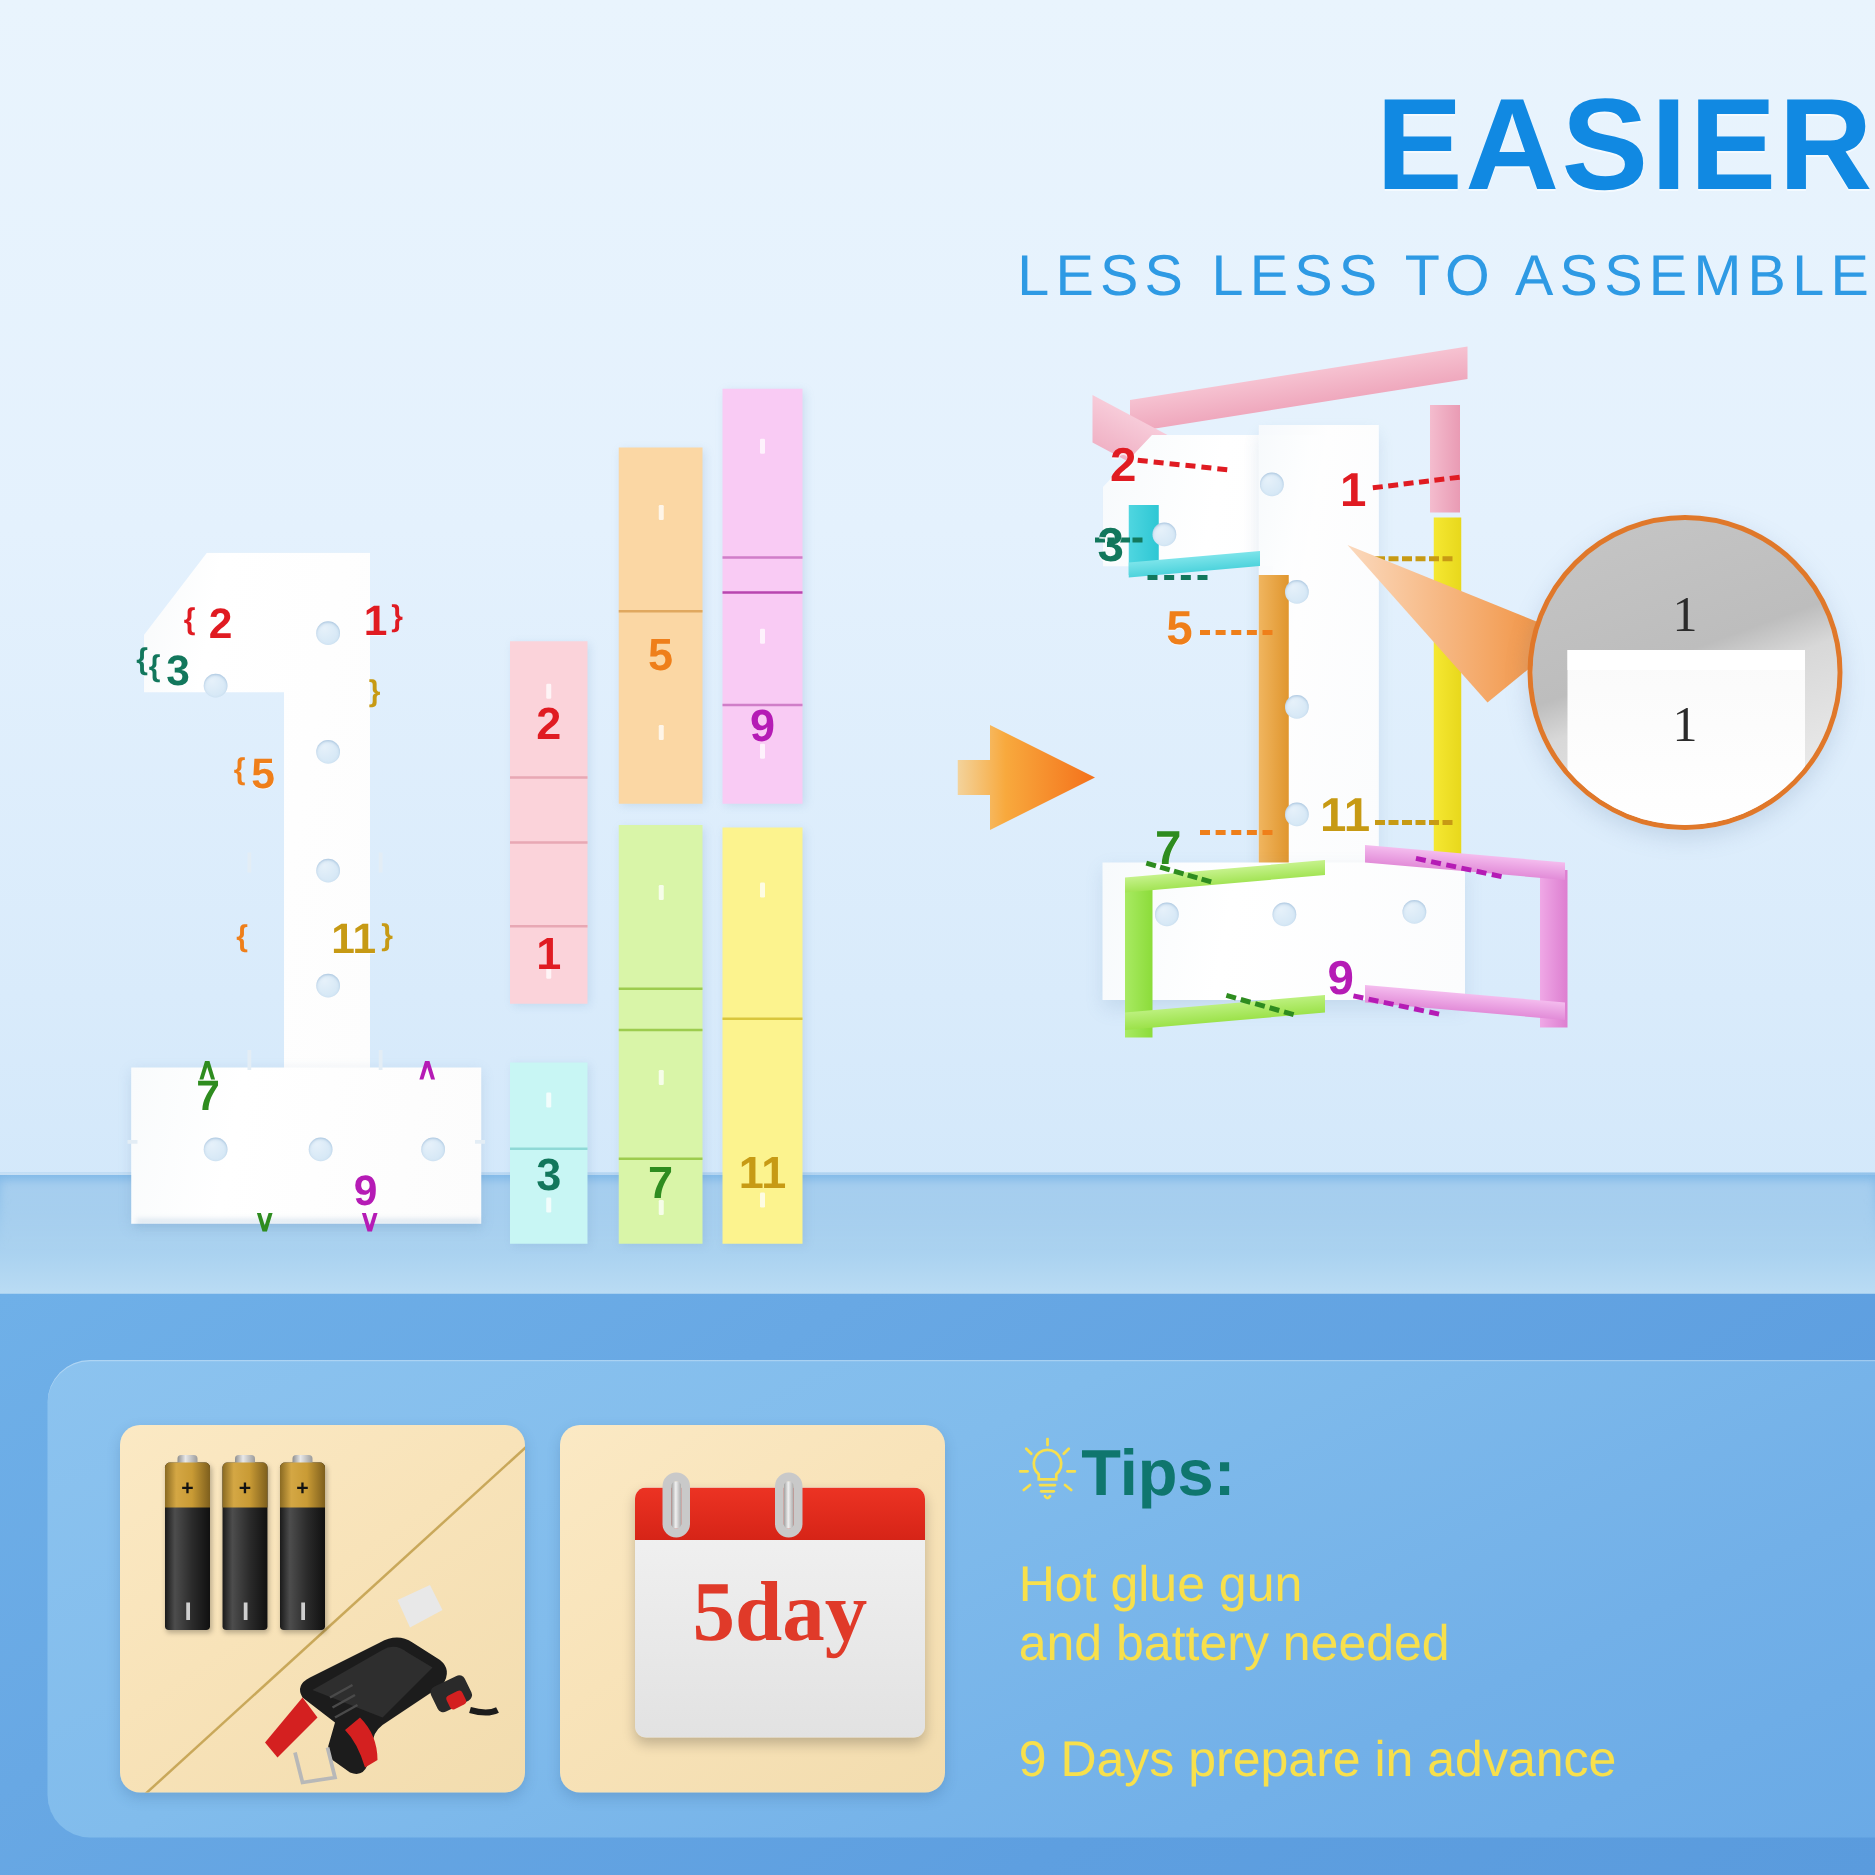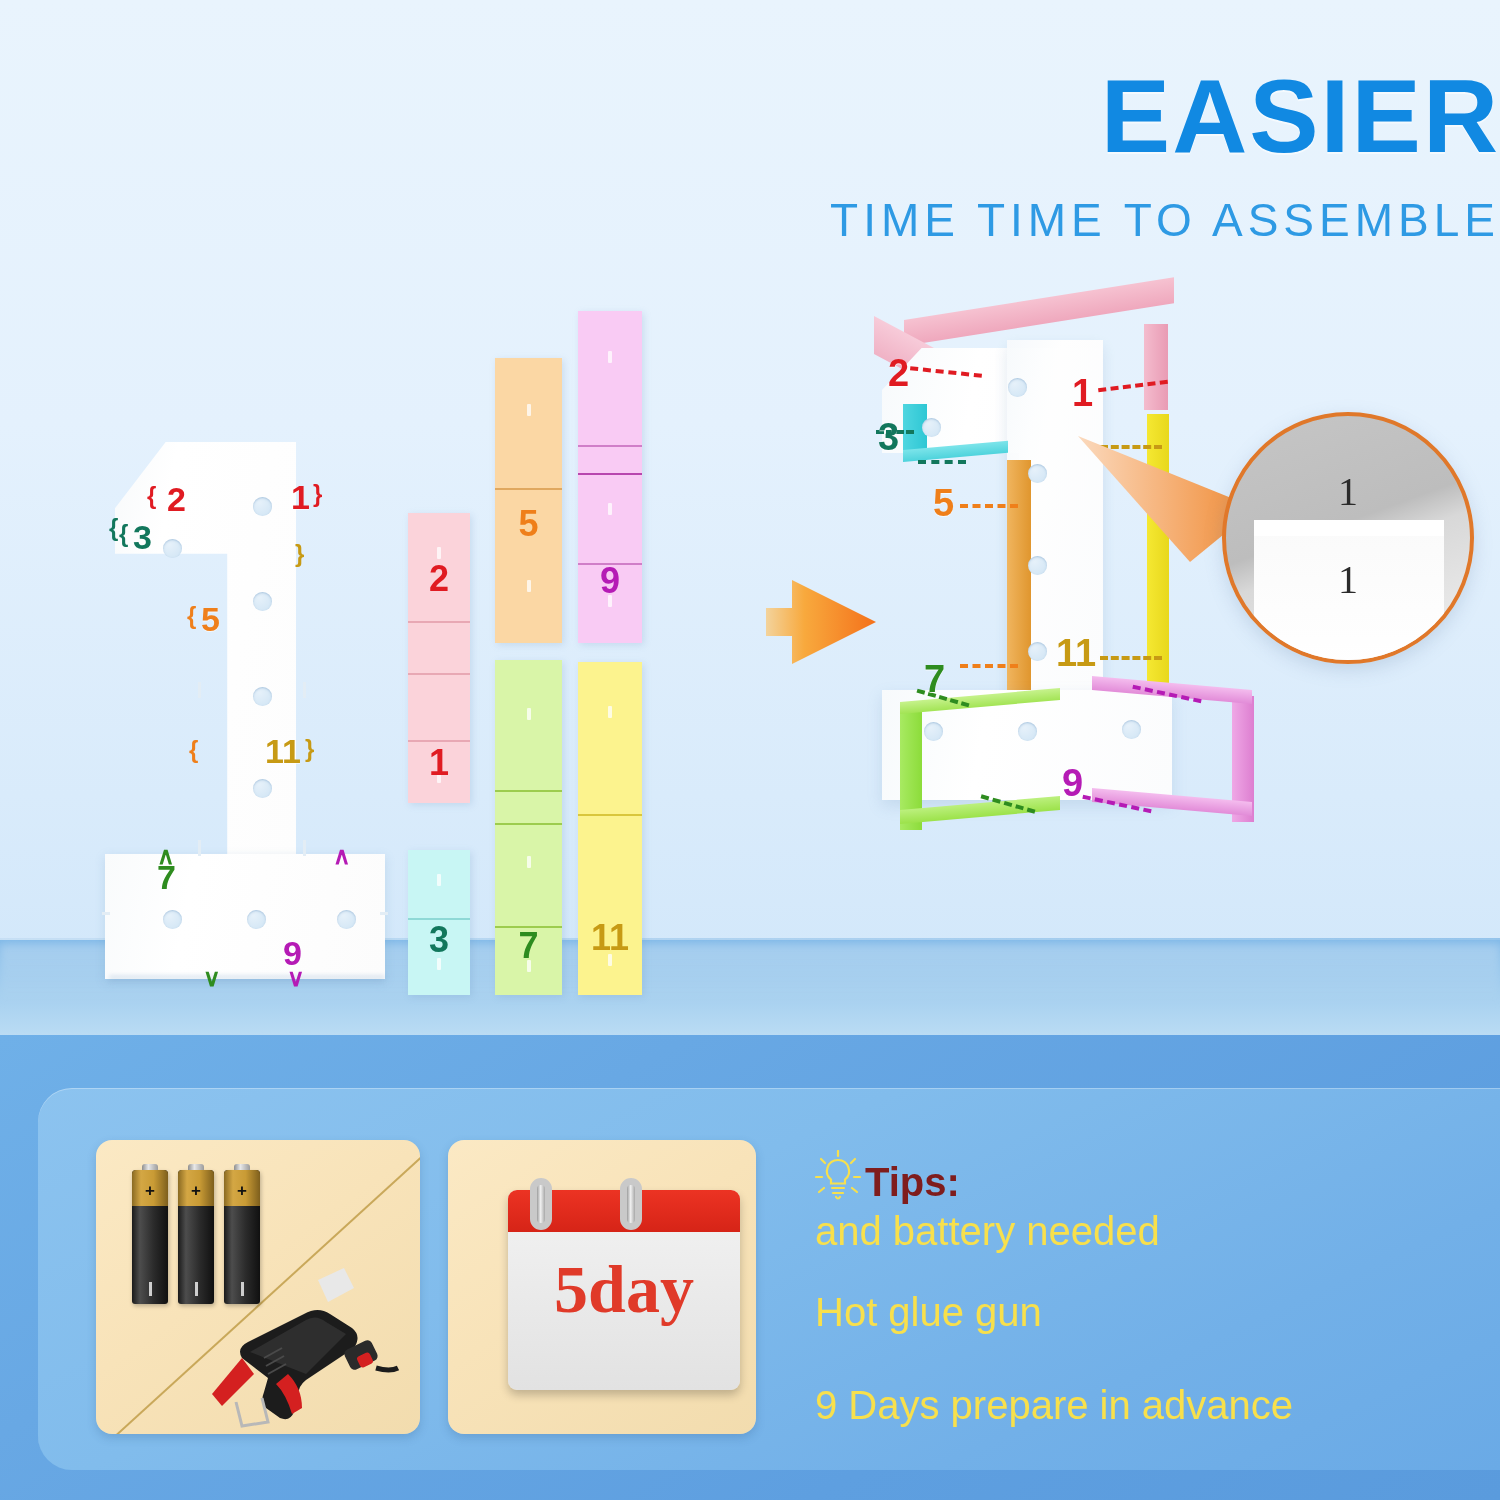--- a/index.html
+++ b/index.html
@@ -117,36 +117,36 @@
   #cal-red{ position:absolute; left:0; top:0; width:100%; height:42px;
         background:linear-gradient(180deg,#ec3323,#d62417); }
   #cal-text{ position:absolute; left:0; top:60px; width:100%; text-align:center;
         font-size:68px; font-weight:bold; color:#e03a29; font-family:"Liberation Serif",serif; }
   .ring{ position:absolute; top:-14px; width:22px; height:52px; border-radius:11px;
         border:7px solid #c9c9c9;
         background:linear-gradient(90deg,#9d9d9d,#f0f0f0 45%,#a8a8a8); }
 
   
   #tips{ position:absolute; left:815px; top:1150px; width:660px; color:#f9e04b; }
-  #tips-head{ font-size:40px; font-weight:bold; line-height:1; color:#7f1d1d; }
+  #tips-head{ font-size:52px; font-weight:bold; line-height:1; color:#0f766e; }
   .tipline{ font-size:40px; line-height:1.18; color:#f8e04c; }
   #bulb{ display:inline-block; vertical-align:-6px; margin-right:4px; }
 </style>
 </head>
 <body>
 
 <div id="top-scene">
   <div id="sky"></div>
   <div id="floor"></div>
   <div id="floor-line"></div>
   <div id="floor-gloss"></div>
 
   <div id="header">
     <div id="title">EASIER</div>
-    <div id="subtitle">TIME TIME TO ASSEMBLE</div>
+    <div id="subtitle">LESS LESS TO ASSEMBLE</div>
   </div>
 
   <div id="flat-one">
     <div class="flatpiece" id="flat-stem"></div>
     <div class="flatpiece" id="flat-base"></div>
     <div id="flat-base-shadow"></div>
 
     <div class="hole" style="left:148px;top:55px"></div>
     <div class="hole" style="left:58px; top:97px"></div>
     <div class="hole" style="left:148px;top:150px"></div>
@@ -427,16 +427,16 @@
           <line x1="6" y1="9" x2="10" y2="13"></line>
           <line x1="40" y1="9" x2="36" y2="13"></line>
           <line x1="1" y1="27" x2="7" y2="27"></line>
           <line x1="45" y1="27" x2="39" y2="27"></line>
           <line x1="4" y1="42" x2="9" y2="38"></line>
           <line x1="42" y1="42" x2="37" y2="38"></line>
         </g>
       </svg>
     </span><span>Tips:</span>
   </div>
+  <div class="tipline" style="margin-top:34px">Hot glue gun</div>
   <div class="tipline">and battery needed</div>
-  <div class="tipline" style="margin-top:34px">Hot glue gun</div>
   <div class="tipline" style="margin-top:46px">9 Days prepare in advance</div>
 </div>
 
 </body></html>

